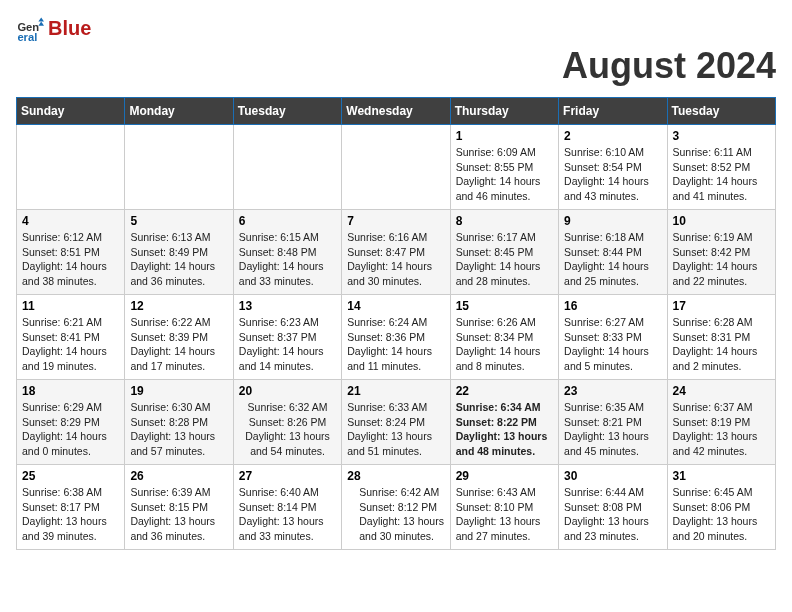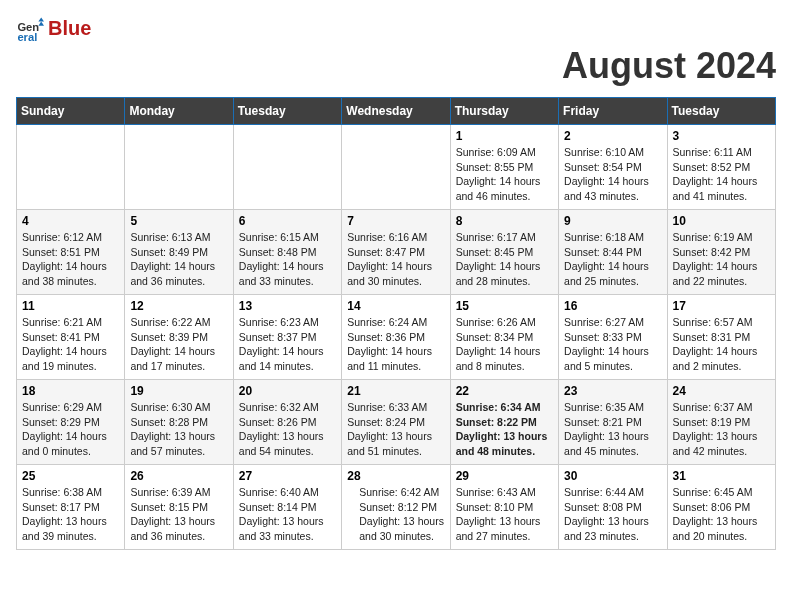--- a/index.html
+++ b/index.html
@@ -210,41 +210,41 @@
 Daylight: 14 hours and 8 minutes.</div>
         </td>
         <td>
           <span class="day-num">16</span>
           <div class="day-info" style="white-space: pre-line;">Sunrise: 6:27 AM
 Sunset: 8:33 PM
 Daylight: 14 hours and 5 minutes.</div>
         </td>
         <td>
           <span class="day-num">17</span>
-          <div class="day-info" style="white-space: pre-line;">Sunrise: 6:57 AM
+          <div class="day-info" style="white-space: pre-line;">Sunrise: 6:28 AM
 Sunset: 8:31 PM
 Daylight: 14 hours and 2 minutes.</div>
         </td>
       </tr>
       <tr>
         <td>
           <span class="day-num">18</span>
           <div class="day-info" style="white-space: pre-line;">Sunrise: 6:29 AM
 Sunset: 8:29 PM
 Daylight: 14 hours and 0 minutes.</div>
         </td>
         <td>
           <span class="day-num">19</span>
           <div class="day-info" style="white-space: pre-line;">Sunrise: 6:30 AM
 Sunset: 8:28 PM
 Daylight: 13 hours and 57 minutes.</div>
         </td>
         <td>
           <span class="day-num">20</span>
-          <div class="day-info" style="white-space: pre-line;">Sunrise: 6:32 AM
+          <div class="day-info" style="white-space: pre-line; text-align: center;">Sunrise: 6:32 AM
 Sunset: 8:26 PM
 Daylight: 13 hours and 54 minutes.</div>
         </td>
         <td>
           <span class="day-num">21</span>
           <div class="day-info" style="white-space: pre-line;">Sunrise: 6:33 AM
 Sunset: 8:24 PM
 Daylight: 13 hours and 51 minutes.</div>
         </td>
         <td>

